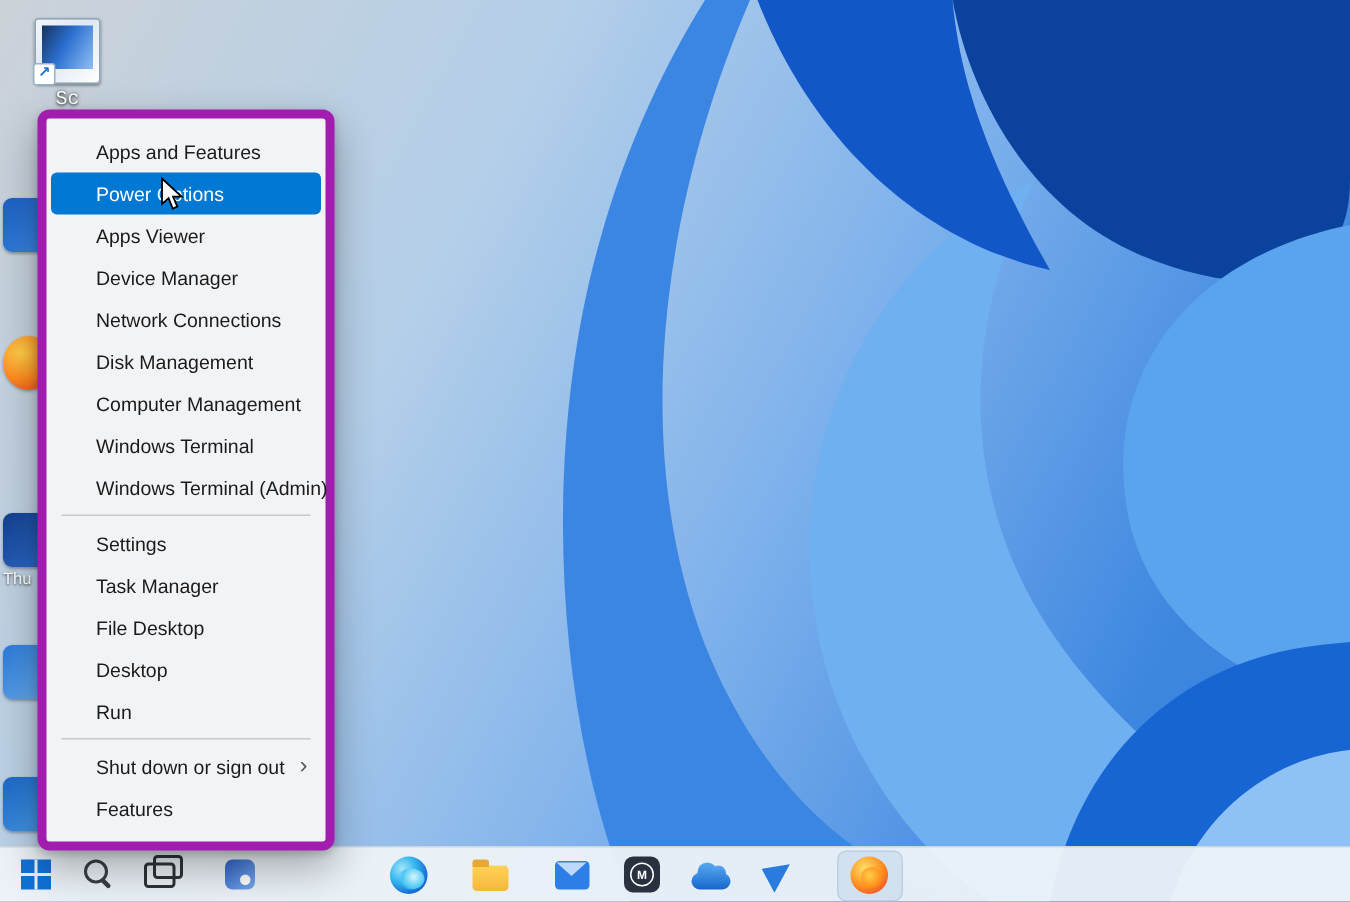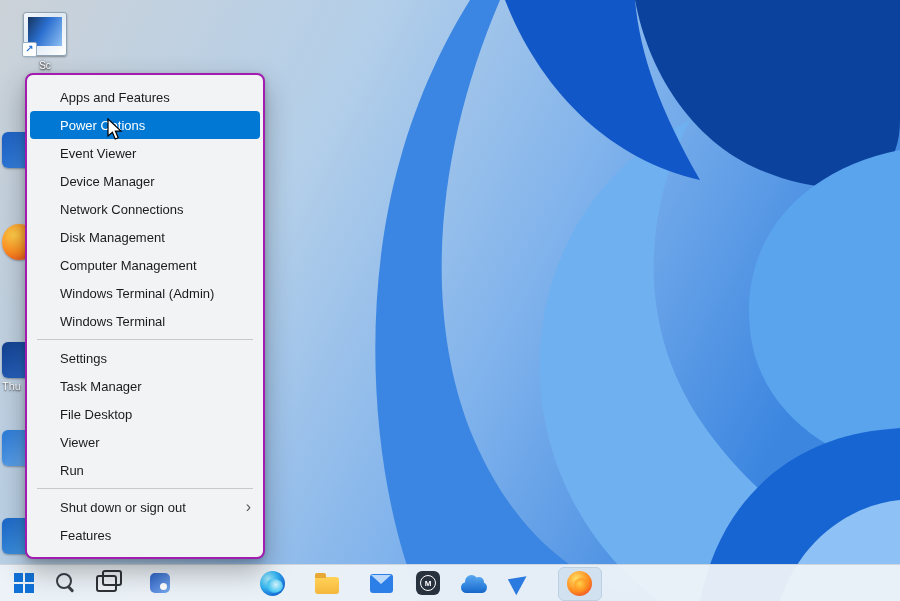--- a/index.html
+++ b/index.html
@@ -18,36 +18,36 @@
     border:1px solid #8fa3b5;box-shadow:0 1px 2px rgba(0,0,0,.35);
   }
   .shortcut .thumb-img{
     position:absolute;left:4px;top:4px;right:4px;bottom:9px;
     background:linear-gradient(120deg,#15345e 0%,#2b6fd0 45%,#8fc0f2 100%);
   }
   .shortcut .arrow-badge{
     position:absolute;left:-2px;bottom:-2px;width:13px;height:13px;background:#fff;
     border:1px solid #9ab0c4;border-radius:2px;color:#1d6fd2;font-size:10px;line-height:12px;font-weight:bold;
   }
-  .shortcut .label{margin-top:3px;color:#fff;font-size:10px;line-height:13px;
-    text-shadow:0 1px 2px rgba(0,0,0,.8),0 0 3px rgba(0,0,0,.5);}
+  .shortcut .label{margin-top:3px;color:#fff;font-size:13px;line-height:13px;
+    text-shadow:0 1px 2px rgba(0,0,0,.8),0 0 3px rgba(0,0,0,.5);font-family:Liberation Mono, monospace;}
   
   .edge-icons{position:absolute;left:0;top:0;z-index:4;}
   .sliver{position:absolute;left:2px;width:34px;height:36px;border-radius:6px;box-shadow:0 1px 2px rgba(0,0,0,.3);}
   .sliver.s1{top:132px;background:linear-gradient(135deg,#1a5fc4,#3f8ae4);}
   .sliver.s2{top:224px;background:radial-gradient(circle at 35% 30%,#ffd04a,#ff8a1e 55%,#e8431f 95%);border-radius:50%;}
   .sliver.s3{top:342px;background:linear-gradient(135deg,#123f8e,#2f6fd0);}
   .sliver.s4{top:430px;background:linear-gradient(135deg,#2a7ad8,#6fb0f0);}
   .sliver.s5{top:518px;background:linear-gradient(135deg,#1b66c8,#49a0e8);}
   .sliver-label{position:absolute;left:2px;top:380px;color:#fff;font-size:11px;
     text-shadow:0 1px 2px rgba(0,0,0,.8);}
   
   .winx-menu{
-    position:absolute;left:25px;top:73px;width:240px;z-index:50;
-    background:#f2f3f5;border:2px solid #a21caf;border-radius:8px;
+    position:absolute;left:25px;top:73px;width:198px;z-index:50;
+    background:#f2f3f5;border:6px solid #a21caf;border-radius:8px;
     box-shadow:0 12px 28px rgba(0,0,0,.30),0 2px 6px rgba(0,0,0,.18);
     padding:8px 0;box-sizing:border-box;
   }
   .menu-item{
     height:28px;display:flex;align-items:center;
     padding:0 12px 0 33px;font-size:13px;color:#1b1b1b;cursor:default;white-space:nowrap;
   }
   .menu-item.highlighted{
     background:#0078d4;color:#ffffff;border-radius:4px;margin:0 3px;padding-left:30px;padding-right:9px;
   }
@@ -148,32 +148,32 @@
   <div class="sliver s2"></div>
   <div class="sliver s3"></div>
   <div class="sliver-label">Thu</div>
   <div class="sliver s4"></div>
   <div class="sliver s5"></div>
 </div>
 
 <div class="winx-menu">
   <div class="menu-item">Apps and Features</div>
   <div class="menu-item highlighted">Power Options</div>
-  <div class="menu-item">Event Viewer</div>
+  <div class="menu-item">Apps Viewer</div>
   <div class="menu-item">Device Manager</div>
   <div class="menu-item">Network Connections</div>
   <div class="menu-item">Disk Management</div>
   <div class="menu-item">Computer Management</div>
+  <div class="menu-item">Windows Terminal</div>
   <div class="menu-item">Windows Terminal (Admin)</div>
-  <div class="menu-item">Windows Terminal</div>
   <div class="menu-sep"></div>
   <div class="menu-item">Settings</div>
   <div class="menu-item">Task Manager</div>
   <div class="menu-item">File Desktop</div>
-  <div class="menu-item">Viewer</div>
+  <div class="menu-item">Desktop</div>
   <div class="menu-item">Run</div>
   <div class="menu-sep"></div>
   <div class="menu-item">
     <span>Shut down or sign out</span>
     <span class="submenu-arrow">›</span>
   </div>
   <div class="menu-item">Features</div>
 </div>
 
 <svg class="cursor" width="17" height="24" viewBox="0 0 17 24">

